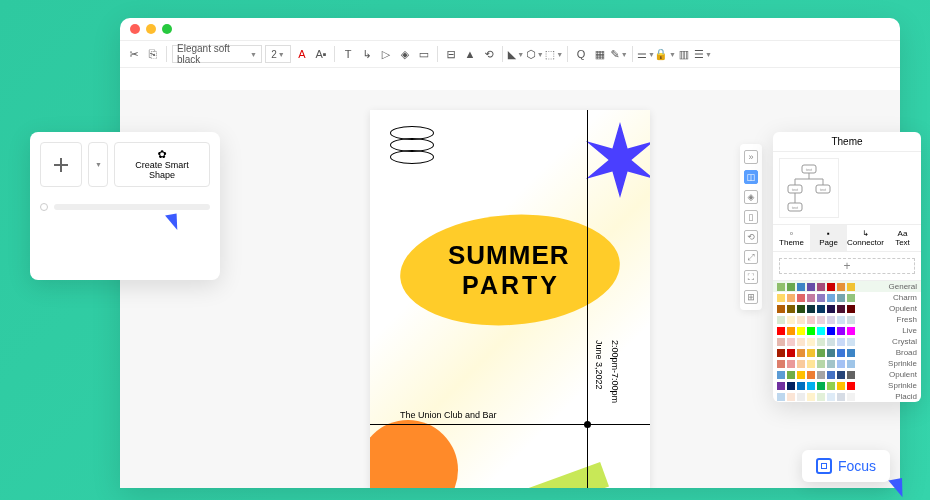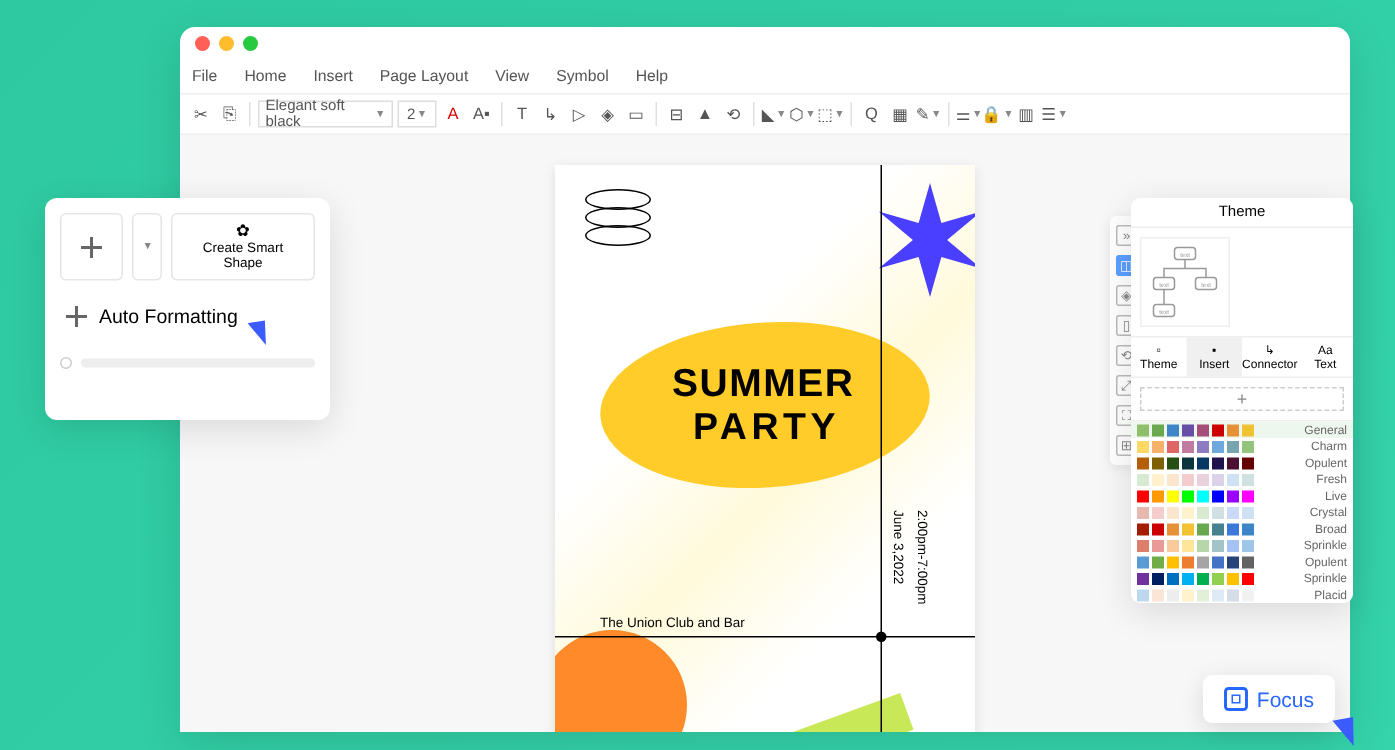--- a/index.html
+++ b/index.html
@@ -37,21 +37,21 @@
 
 .popup-auto{position:absolute;top:132px;left:30px;width:190px;height:148px;background:#fff;border-radius:8px;box-shadow:0 6px 24px rgba(0,0,0,.12);padding:10px}
 .popup-auto .row1{display:flex;gap:6px;margin-bottom:12px}
 .popup-auto .box{border:1px solid #e5e5e5;border-radius:4px;padding:6px;display:flex;flex-direction:column;align-items:center;justify-content:center;font-size:9px;text-align:center;cursor:pointer}
 .popup-auto .row2{display:flex;align-items:center;gap:8px;padding:4px;border-radius:4px;font-size:13px;font-weight:500}
 .popup-auto .slider{margin-top:16px;display:flex;align-items:center;gap:6px}
 .popup-auto .dot2{width:8px;height:8px;border:1px solid #ccc;border-radius:50%}
 .popup-auto .track{flex:1;height:6px;background:#eee;border-radius:3px}
 .cursor1{position:absolute;top:210px;left:170px;width:0;height:0;border-left:10px solid #3b5bff;border-top:6px solid transparent;border-bottom:13px solid transparent;transform:rotate(-40deg)}
 
-.theme-panel{position:absolute;top:132px;right:28px;width:148px;background:#fff;border-radius:6px;box-shadow:0 6px 24px rgba(0,0,0,.12);font-size:9px;overflow:hidden}
+.theme-panel{position:absolute;top:132px;right:9px;width:148px;background:#fff;border-radius:6px;box-shadow:0 6px 24px rgba(0,0,0,.12);font-size:9px;overflow:hidden}
 .theme-panel .hdr{text-align:center;padding:4px;font-weight:500;border-bottom:1px solid #eee;font-size:10px}
 .theme-panel .mid{display:flex;padding:6px}
 .theme-panel .preview{width:60px;height:60px;border:1px solid #eee;display:flex;align-items:center;justify-content:center}
 .theme-panel .preview svg{width:50px;height:50px}
 .theme-panel .props{flex:1;padding-left:6px;display:flex;flex-direction:column;gap:4px;font-size:8px;color:#666}
 .theme-panel .tabs{display:flex;border-top:1px solid #eee;border-bottom:1px solid #eee}
 .theme-panel .tab{flex:1;text-align:center;padding:4px 0;font-size:8px;cursor:pointer}
 .theme-panel .tab.active{background:#f0f0f0}
 .theme-panel .addrow{padding:6px;border-bottom:1px solid #eee}
 .theme-panel .addbox{border:1px dashed #ccc;height:16px;display:flex;align-items:center;justify-content:center;font-size:12px;color:#888;cursor:pointer}
@@ -76,29 +76,20 @@
 </style>
 </head>
 <body>
 
 <div class="window">
   <div class="titlebar">
     <div class="dot r"></div>
     <div class="dot y"></div>
     <div class="dot g"></div>
   </div>
-  <div class="menubar">
-    <span>File</span>
-    <span>Home</span>
-    <span>Insert</span>
-    <span>Page Layout</span>
-    <span>View</span>
-    <span>Symbol</span>
-    <span>Help</span>
-  </div>
   <div class="toolbar">
     <div class="tb-ico">✂</div>
     <div class="tb-ico">⎘</div>
     <div class="tb-sep"></div>
     <div class="font-sel">
         <span>Elegant soft black</span>
         <span class="dd">▼</span>
       </div>
     <div class="size-sel">
         <span>2</span>
@@ -161,24 +152,20 @@
     <div class="box" style="width:42px">
         <span class="spark"></span>
       </div>
     <div class="box" style="width:20px">
         <span class="dd">▼</span>
       </div>
     <div class="box" style="flex:1">
       <div style="font-size:11px;line-height:1">✿</div>
       <div>Create Smart Shape</div>
     </div>
-  </div>
-  <div class="row2">
-    <span class="spark"></span>
-    <span>Auto Formatting</span>
   </div>
   <div class="slider">
     <div class="dot2"></div>
     <div class="track"></div>
   </div>
 </div>
 <div class="cursor1"></div>
 
 <div class="sidebar-icons">
   <div>»</div>
@@ -203,21 +190,21 @@
           <path d="M25 10 L25 16 L11 16 L11 22 M25 16 L39 16 L39 22 M11 30 L11 40" fill="none" stroke="#999"></path>
           <text x="25" y="8" font-size="4" text-anchor="middle" fill="#999">text</text>
           <text x="11" y="28" font-size="4" text-anchor="middle" fill="#999">text</text>
           <text x="39" y="28" font-size="4" text-anchor="middle" fill="#999">text</text>
           <text x="11" y="46" font-size="4" text-anchor="middle" fill="#999">text</text>
         </svg>
     </div>
   </div>
   <div class="tabs">
     <div class="tab"><div>▫</div><span>Theme</span></div>
-    <div class="tab active"><div>▪</div><span>Insert</span></div>
+    <div class="tab active"><div>▪</div><span>Page</span></div>
     <div class="tab"><div>↳</div><span>Connector</span></div>
     <div class="tab"><div>Aa</div><span>Text</span></div>
   </div>
   <div class="addrow">
       <div class="addbox">+</div>
     </div>
   <div class="palette-list">
       <div class="prow sel">
         <div class="sw" style="background: rgb(143, 191, 107);"></div>
         <div class="sw" style="background: rgb(106, 168, 79);"></div>

